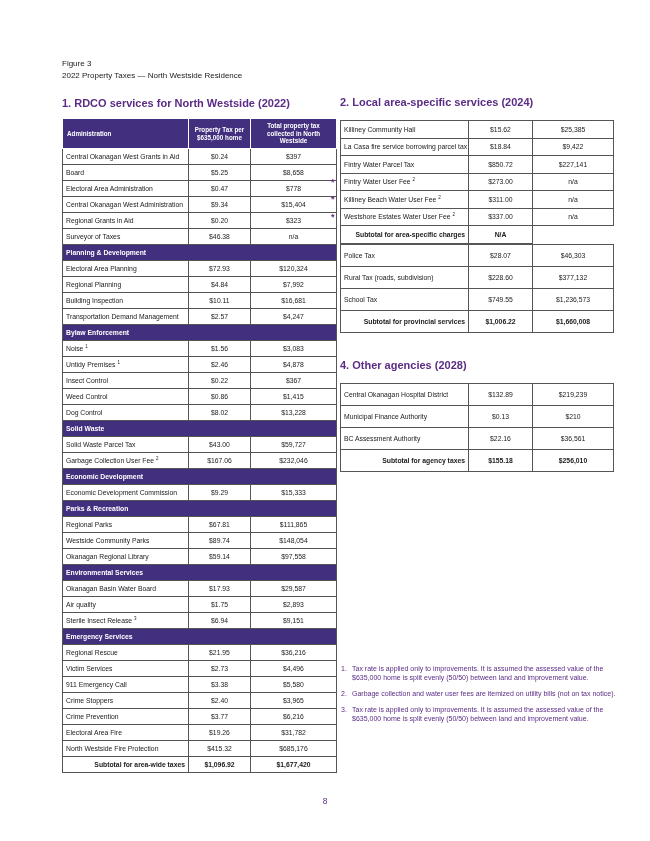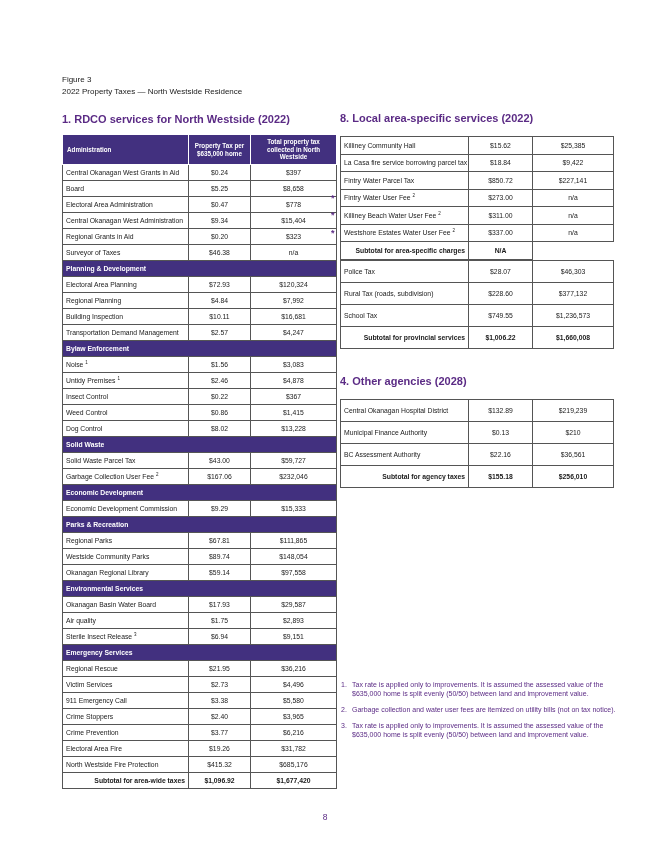--- a/index.html
+++ b/index.html
@@ -1,21 +1,21 @@
 <!DOCTYPE html>
 <html><head>
 <meta charset="utf-8">
 <style>
   * { margin:0; padding:0; box-sizing:border-box; }
   html,body { background:#ffffff; }
   body {
     width:650px; height:841px; position:relative;
     font-family:"Liberation Sans", sans-serif; color:#1a1a1a;
   }
-  .page { position:absolute; inset:0; overflow:hidden;margin-top:16px; }
+  .page { position:absolute; inset:0; overflow:hidden; }
 
   .left-col  { position:absolute; left:62px;  top:58px; width:274px; }
   .right-col { position:absolute; left:340px; top:96px; width:273px; }
 
   .fig-label { font-size:8px; line-height:11.5px; color:#1a1a1a; }
 
   .heading { color:#5b2b85; font-size:11px; font-weight:bold; line-height:13px; margin:0 0 11px 0; }
   .left-col .heading { margin-top:16px; margin-bottom:8px; }
   .gap-top { margin-top:26px; }
 
@@ -263,21 +263,21 @@
           <tr>
             <td class="sub-lbl">Subtotal for area-wide taxes</td>
             <td class="val sub-val">$1,096.92</td>
             <td class="val sub-val">$1,677,420</td>
           </tr>
         </tbody>
     </table>
   </div>
 
   <div class="right-col">
-    <div class="heading">8. Local area-specific services (2022)</div>
+    <div class="heading">2. Local area-specific services (2024)</div>
     <table class="t2">
       <colgroup>
           <col style="width:128px">
           <col style="width:64px">
           <col style="width:81px">
         </colgroup>
       <tbody>
           <tr>
             <td class="lbl">Killiney Community Hall</td>
             <td class="val">$15.62</td>

